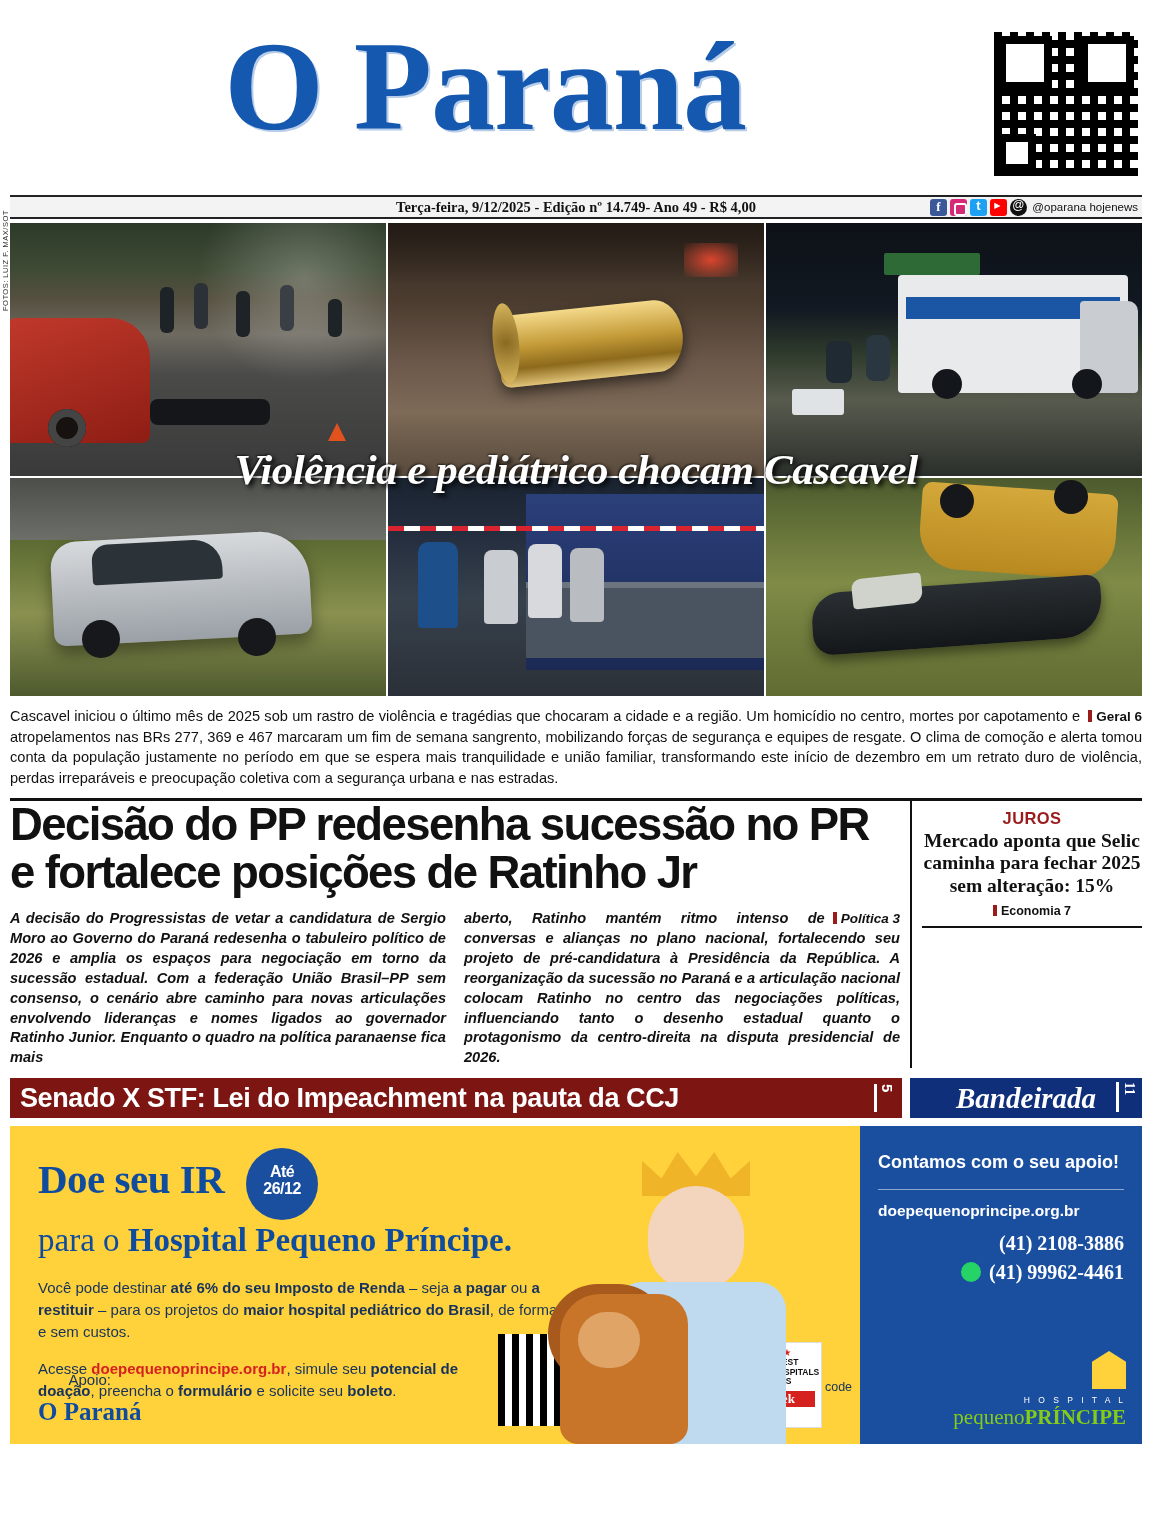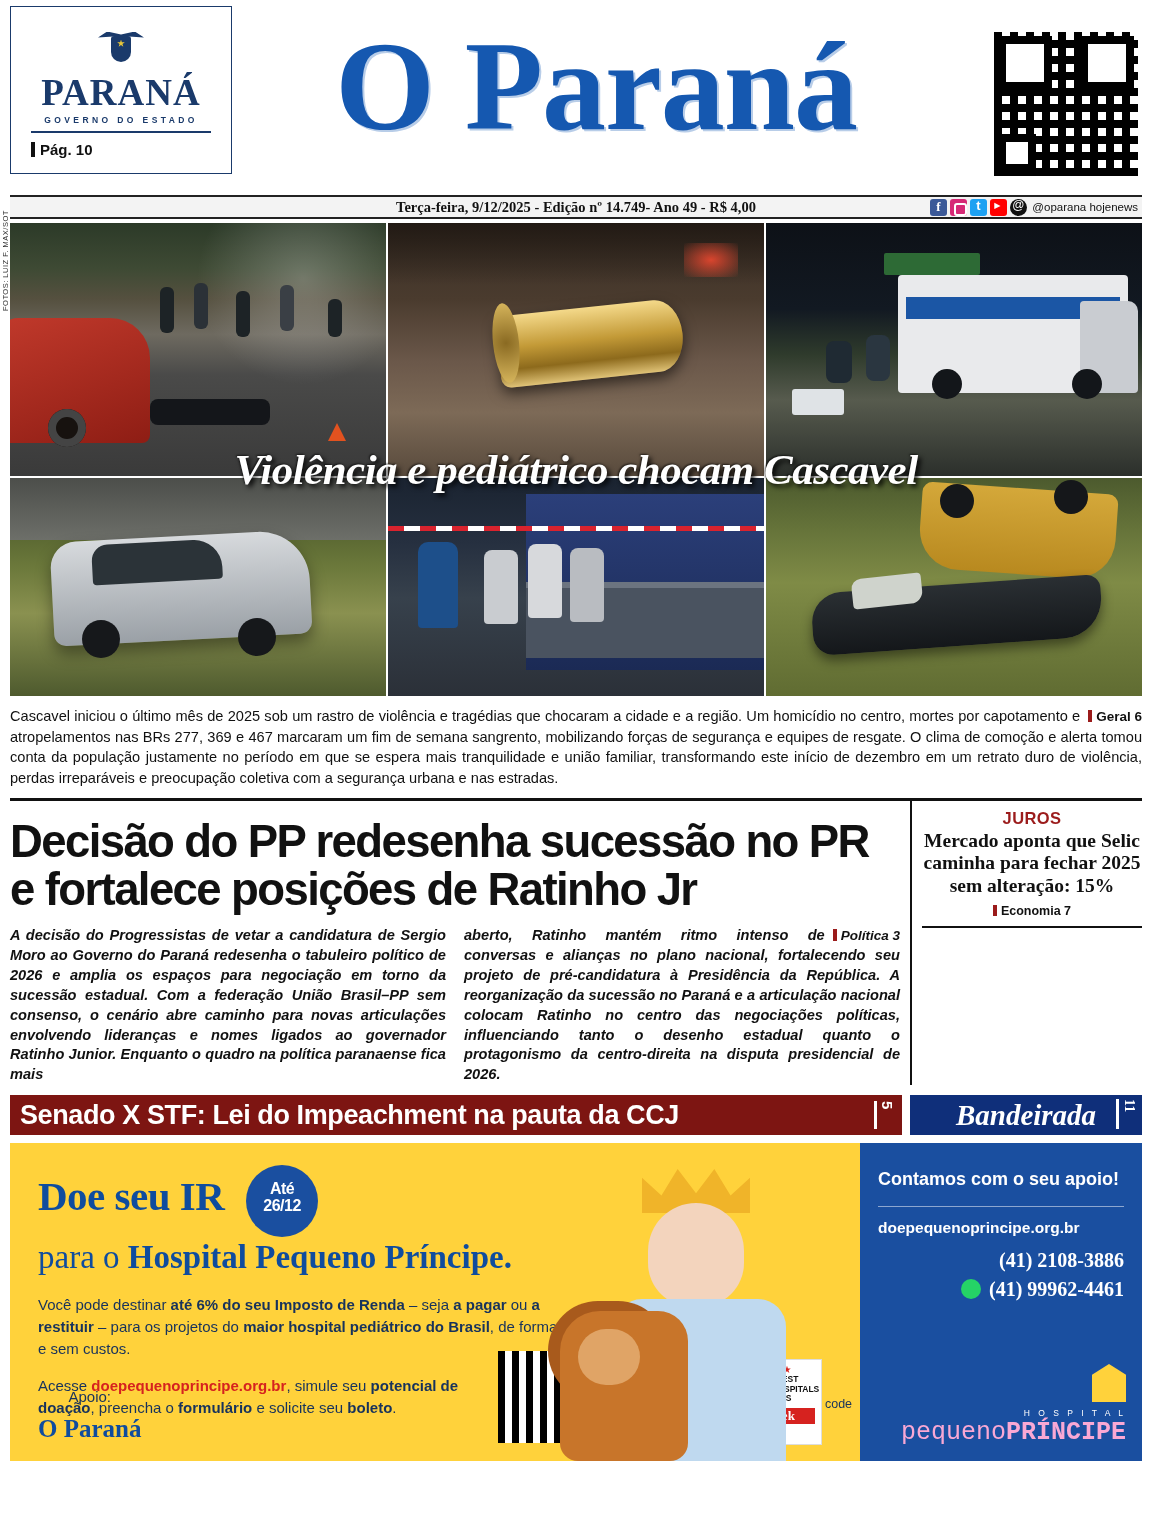--- a/index.html
+++ b/index.html
@@ -192,21 +192,21 @@
     font-family: "Liberation Sans", sans-serif; color: #111;
   }
   .tag { font-weight: bold; font-size: 13.5px; white-space: nowrap; }
   .tag:before { content:""; display:inline-block; width:4px; height:12px; background:#9b1b1b; margin-right:4px; vertical-align:-1px; }
   .lead .tagwrap { float: right; margin-left: 8px; }
 
   .hr-thick { margin: 9px 10px 0 10px; border-top: 3px solid #111; }
 
   
   .body-wrap { display: flex; margin: 0 10px; gap: 10px; }
-  .main-col { width: 890px; padding-top: 17px; }
+  .main-col { width: 890px; padding-top: 0; }
   .side-col { width: 232px; padding-top: 8px; border-left: 2px solid #111; padding-left: 10px; }
 
   .headline {
     font-family: "Liberation Sans", sans-serif;
     font-size: 45.5px; font-weight: bold; line-height: 1.06; letter-spacing: -1.6px; color: #111;
   }
   .sub-cols { display: flex; gap: 18px; margin-top: 12px; }
   .sub-cols .c { width: 436px; font-style: italic; font-weight: bold; font-size: 14.6px; line-height: 1.36;
     text-align: justify; color:#111; }
   .sub-cols .c .tagwrap { float: right; margin-left: 8px; }
@@ -279,38 +279,27 @@
   .ad-r-rule { border-top: 1px solid rgba(255,255,255,.5); margin: 16px 0 12px; }
   .ad-r-site { font-weight: bold; font-size: 15.5px; }
   .ad-r-tel { text-align: right; font-family:"Liberation Serif",serif; font-weight:bold; font-size: 20px; margin-top: 12px;}
   .ad-r-tel2 { text-align: right; font-family:"Liberation Serif",serif; font-weight:bold; font-size: 20px; margin-top: 6px;
     display:flex; align-items:center; justify-content:flex-end; gap:8px;}
   .wa { width: 20px; height: 20px; border-radius: 50%; background:#25d366; }
   .hpp { position:absolute; right: 16px; bottom: 14px; text-align:right; }
   .hpp .mark{ display:inline-block; width:34px;height:38px;background:#ffd23b;margin-bottom:2px;
      clip-path: polygon(50% 0,100% 28%,100% 100%,0 100%,0 28%); }
   .hpp .l1{ font-size:8.5px; letter-spacing:3px; color:#fff; }
-  .hpp .l2{ font-family:Liberation Mono, monospace; font-size:25px; color:#f9a8d4; }
+  .hpp .l2{ font-family:Liberation Serif, serif; font-size:21px; color:#84cc16; }
   .hpp .l2 b{ font-weight:bold; }
 </style>
 </head>
 <body>
 
 <div class="masthead">
-  <div class="gov-box">
-    <div class="gov-crest">
-      <div class="wings"></div>
-        <div class="shield"></div>
-        <div class="star"></div>
-    </div>
-    <div class="gov-name">PARANÁ</div>
-    <div class="gov-sub">GOVERNO DO ESTADO</div>
-    <div class="gov-rule"></div>
-    <div class="gov-page">Pág. 10</div>
-  </div>
   <div class="title-zone">
     <div class="logo">O Paraná</div>
   </div>
   <div class="qr-zone">
     <div class="qr">
         <span class="qr3"></span>
       </div>
   </div>
 </div>
 

